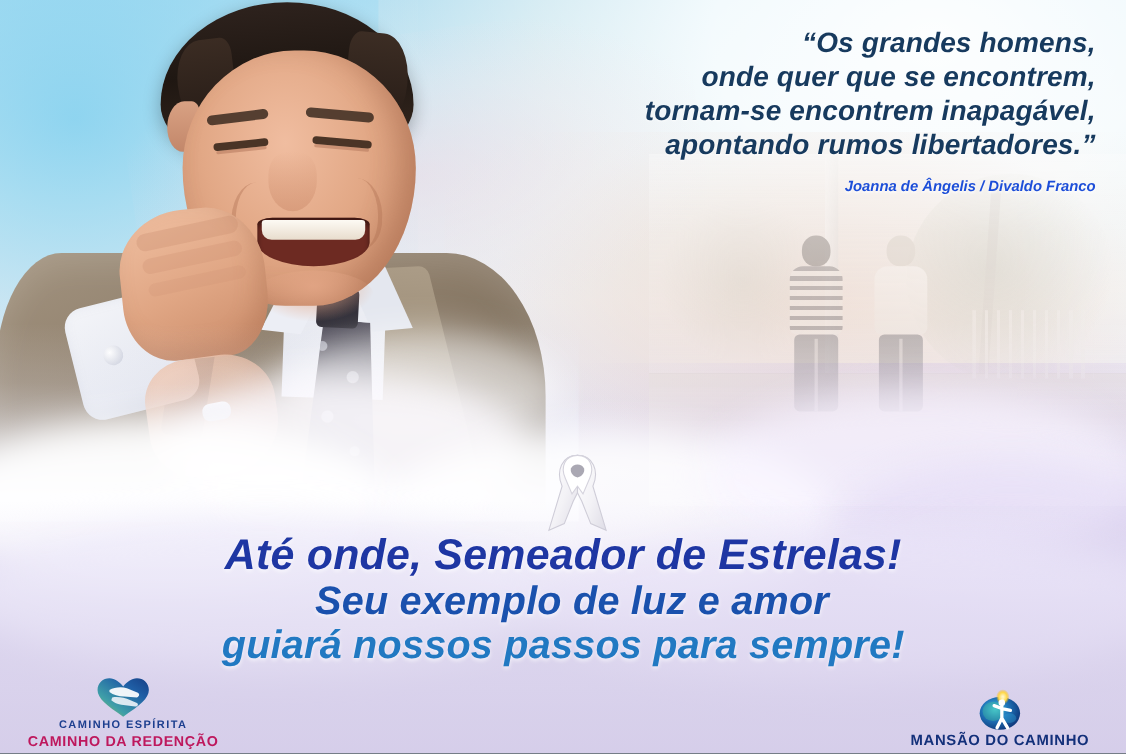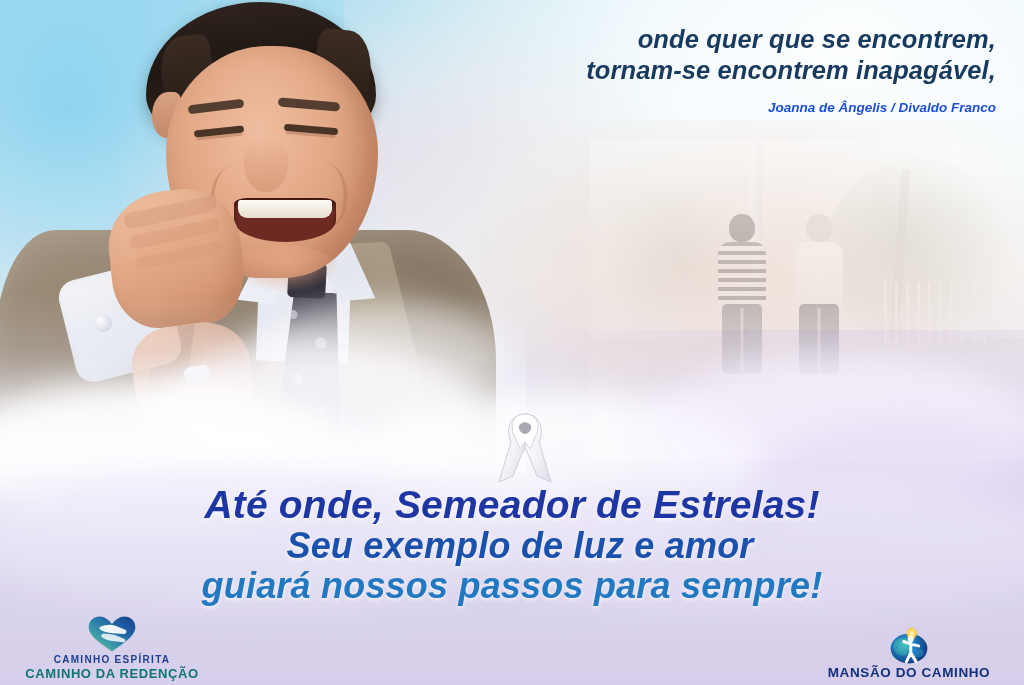--- a/index.html
+++ b/index.html
@@ -360,21 +360,21 @@
 
   
   .logo-block{position:absolute;bottom:4px;z-index:8;text-align:center;}
   .logo-left{left:12px;width:200px;}
   .logo-right{right:10px;width:210px;}
   .logo-mark{height:40px;display:flex;align-items:center;justify-content:center;}
   .logo-t1{
     font-size:10px;font-weight:700;letter-spacing:1.3px;color:#1d3f8f;line-height:12px;
   }
   .logo-t2{
-    font-size:13px;font-weight:700;letter-spacing:.6px;color:#0f766e;line-height:15px;
+    font-size:13px;font-weight:700;letter-spacing:.6px;color:#be185d;line-height:15px;
   }
   .logo-t-right{
     font-size:13.5px;font-weight:700;letter-spacing:.6px;color:#13307a;line-height:16px;
   }
 </style>
 </head>
 <body>
 
 <div id="poster">
 
@@ -449,22 +449,24 @@
     <div class="cl c1"></div>
     <div class="cl c3"></div>
     <div class="cl c4"></div>
     <div class="cl c8"></div>
     <div class="cl c5"></div>
     <div class="cl c6"></div>
   </div>
   <div class="bottom-haze"></div>
 
   <div class="quote">
+    <span class="q-line">“Os grandes homens,</span>
     <span class="q-line">onde quer que se encontrem,</span>
     <span class="q-line">tornam-se encontrem inapagável,</span>
+    <span class="q-line">apontando rumos libertadores.”</span>
     <span class="q-attr">Joanna de Ângelis / Divaldo Franco</span>
   </div>
 
   <div class="ribbon">
     <svg viewBox="0 0 76 82" width="76" height="82" aria-hidden="true">
       <defs>
         <linearGradient id="rbg" x1="0" y1="0" x2="1" y2="1">
           <stop offset="0%" stop-color="#ffffff"></stop>
           <stop offset="55%" stop-color="#f3f2f6"></stop>
           <stop offset="100%" stop-color="#dedce6"></stop>

